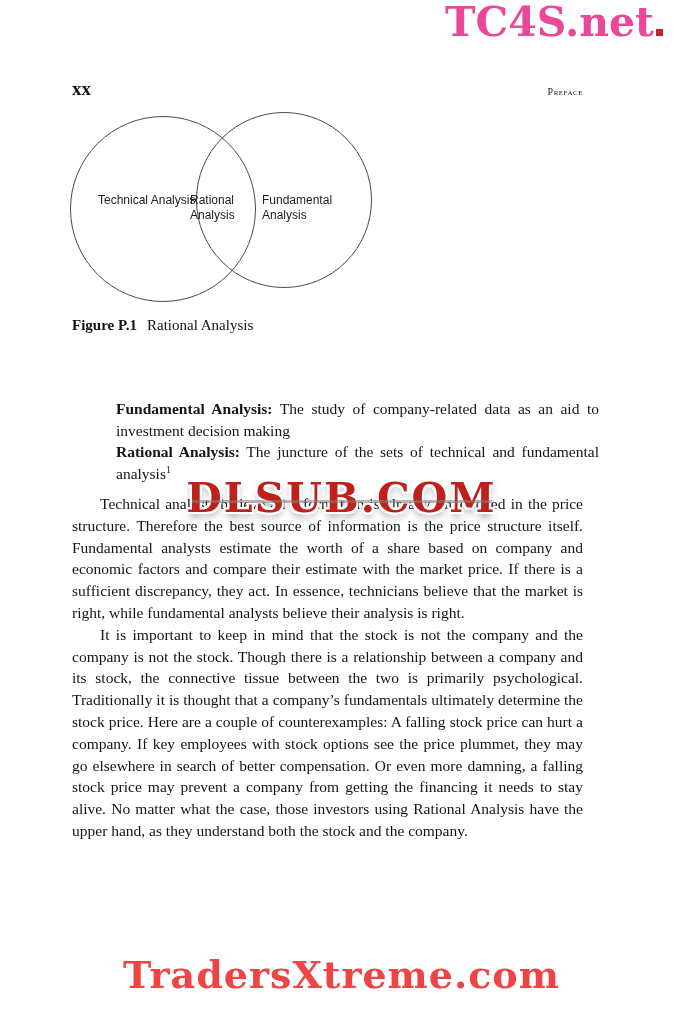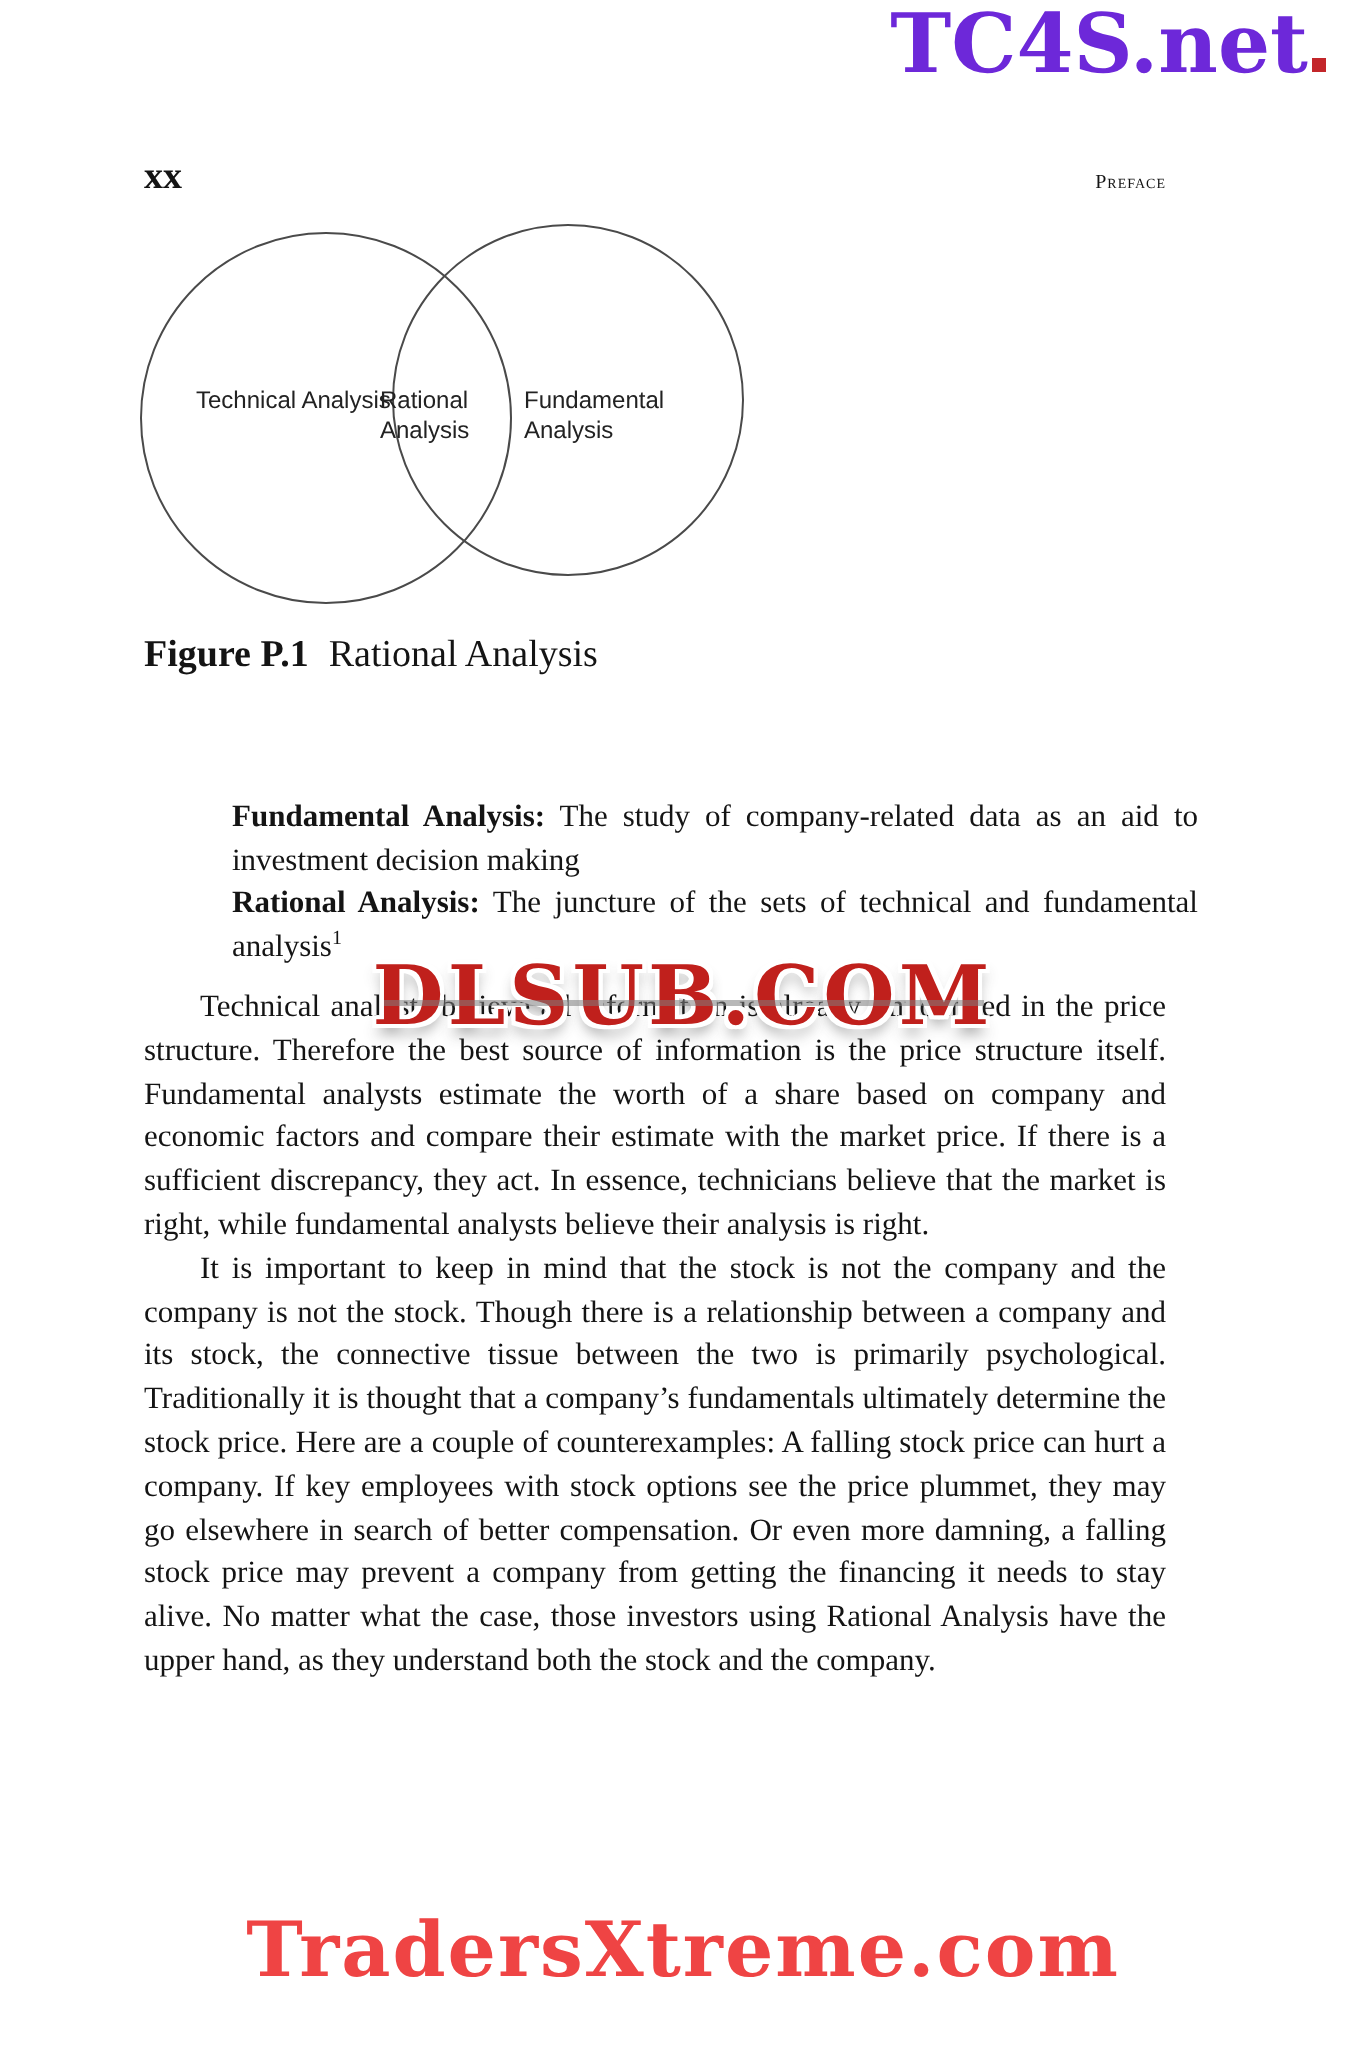--- a/index.html
+++ b/index.html
@@ -12,21 +12,21 @@
     color:#141414;
     overflow:hidden;
     margin:0 auto;
   }
 
   
   .wm-top {
     position:absolute; top:2px; right:20px;
     font-family:"DejaVu Serif", serif;
     font-weight:bold; font-size:41px; line-height:1;
-    color:#6d28d9; letter-spacing:0px;
+    color:#ec4899; letter-spacing:0px;
   }
   .wm-top .red-dot {
     display:inline-block; width:7px; height:7px;
     background:#c3262a; margin-left:2px; vertical-align:baseline;
   }
   .wm-center {
     position:absolute; top:478px; left:50%;
     transform:translateX(-50%);
     font-family:"DejaVu Serif", serif;
     font-weight:bold; font-size:41px; line-height:1;
@@ -74,21 +74,21 @@
   .c-right { left:196px; top:112px; width:176px; height:176px; }
   .vlabel {
     position:absolute; font-family:"Liberation Sans", sans-serif;
     font-size:12px; line-height:15px; color:#222; text-align:left;
   }
   .l-left  { left:98px;  top:193px; width:104px; }
   .l-mid   { left:190px; top:193px; width:66px;  }
   .l-right { left:262px; top:193px; width:100px; }
 
   
-  .caption { position:absolute; left:72px; top:317px; font-size:19px; }
+  .caption { position:absolute; left:72px; top:317px; font-size:15px; }
   .caption b { margin-right:10px; }
 
   
   .defs {
     position:absolute; left:116px; top:398px; width:483px;
     font-size:15.5px; line-height:21.5px; text-align:justify;
   }
   .defs p { margin:0; }
   .defs sup { font-size:10px; line-height:0; }
 

